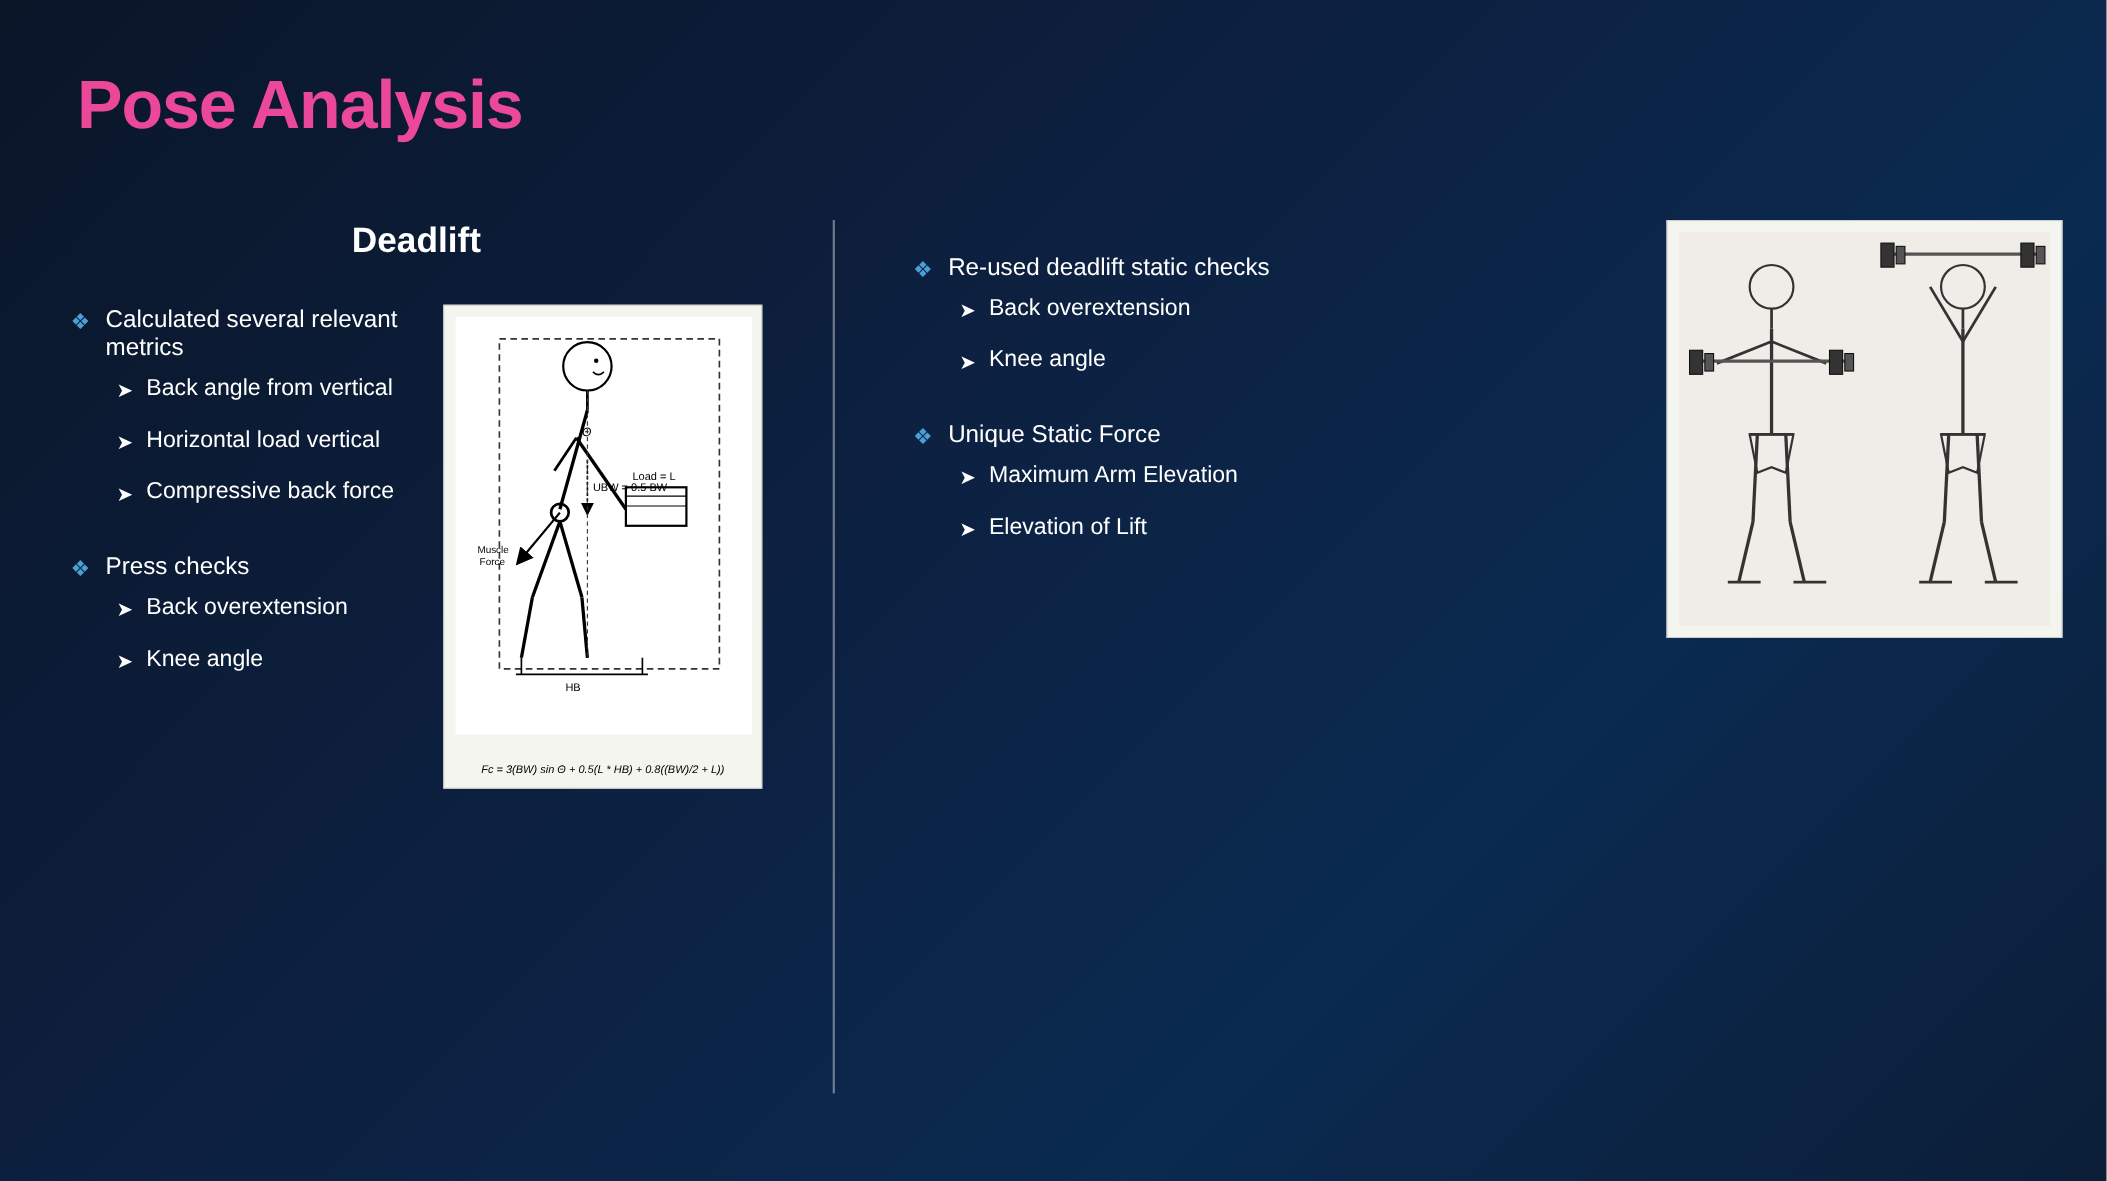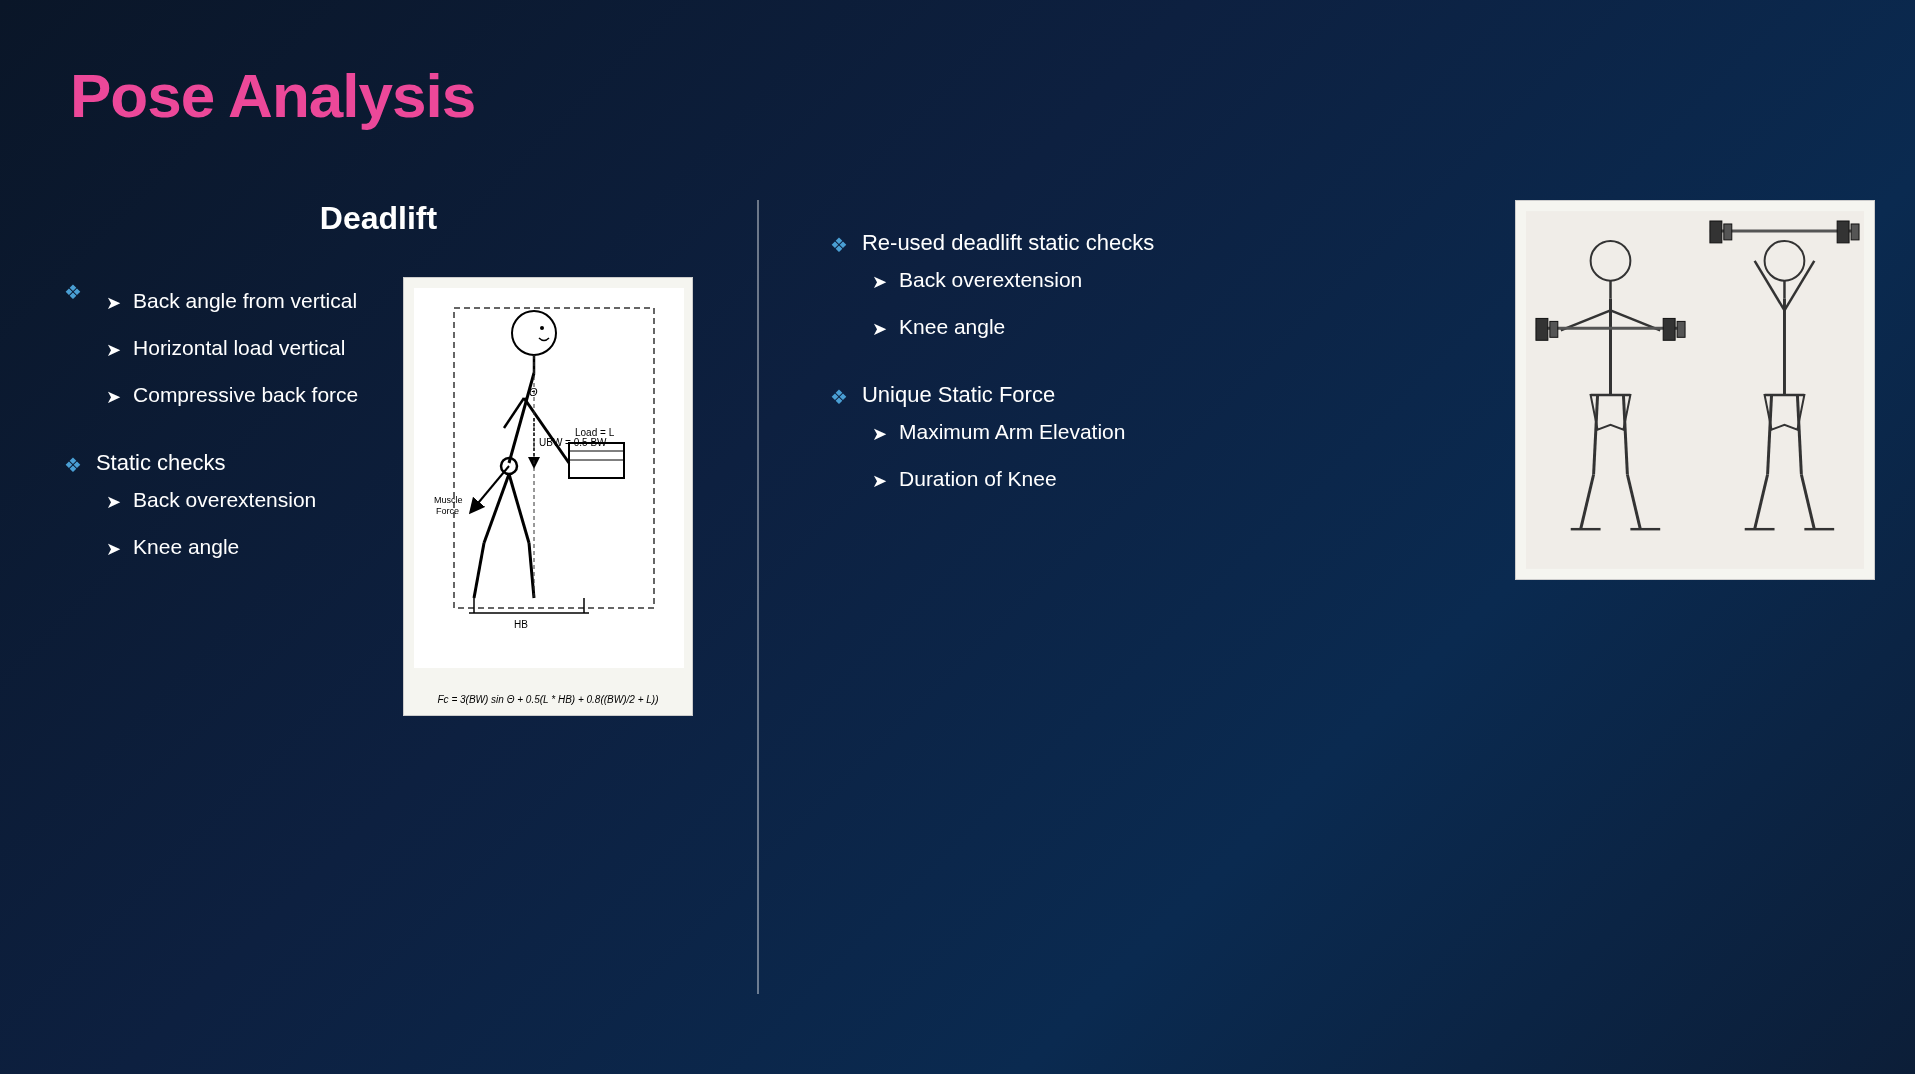--- a/index.html
+++ b/index.html
@@ -170,41 +170,42 @@
 <div class="divider-vertical"></div>
 
 <div class="left-panel">
   <div class="section-title">Deadlift</div>
   <div class="content-area">
     <ul class="bullet-list">
 
       <li class="bullet-main">
         <span class="diamond">❖</span>
         <div>
+          <span>Calculated several relevant metrics</span>
           <ul class="sub-list">
             <li class="sub-item">
               <span class="arrow">➤</span>
               <span>Back angle from vertical</span>
             </li>
             <li class="sub-item">
               <span class="arrow">➤</span>
               <span>Horizontal load vertical</span>
             </li>
             <li class="sub-item">
               <span class="arrow">➤</span>
               <span>Compressive back force</span>
             </li>
           </ul>
         </div>
       </li>
 
       <li class="bullet-main">
         <span class="diamond">❖</span>
         <div>
-          <span>Static checks</span>
+          <span>Press checks</span>
           <ul class="sub-list">
             <li class="sub-item">
               <span class="arrow">➤</span>
               <span>Back overextension</span>
             </li>
             <li class="sub-item">
               <span class="arrow">➤</span>
               <span>Knee angle</span>
             </li>
           </ul>
@@ -301,21 +302,21 @@
         <span class="diamond">❖</span>
         <div>
           <span>Unique Static Force</span>
           <ul class="sub-list">
             <li class="sub-item">
               <span class="arrow">➤</span>
               <span>Maximum Arm Elevation</span>
             </li>
             <li class="sub-item">
               <span class="arrow">➤</span>
-              <span>Duration of Knee</span>
+              <span>Elevation of Lift</span>
             </li>
           </ul>
         </div>
       </li>
     </ul>
 
     <div class="overhead-image">
       <svg class="overhead-svg" viewBox="0 0 340 360" xmlns="http://www.w3.org/2000/svg">
         <rect width="340" height="360" fill="#f0ede8"></rect>
 

